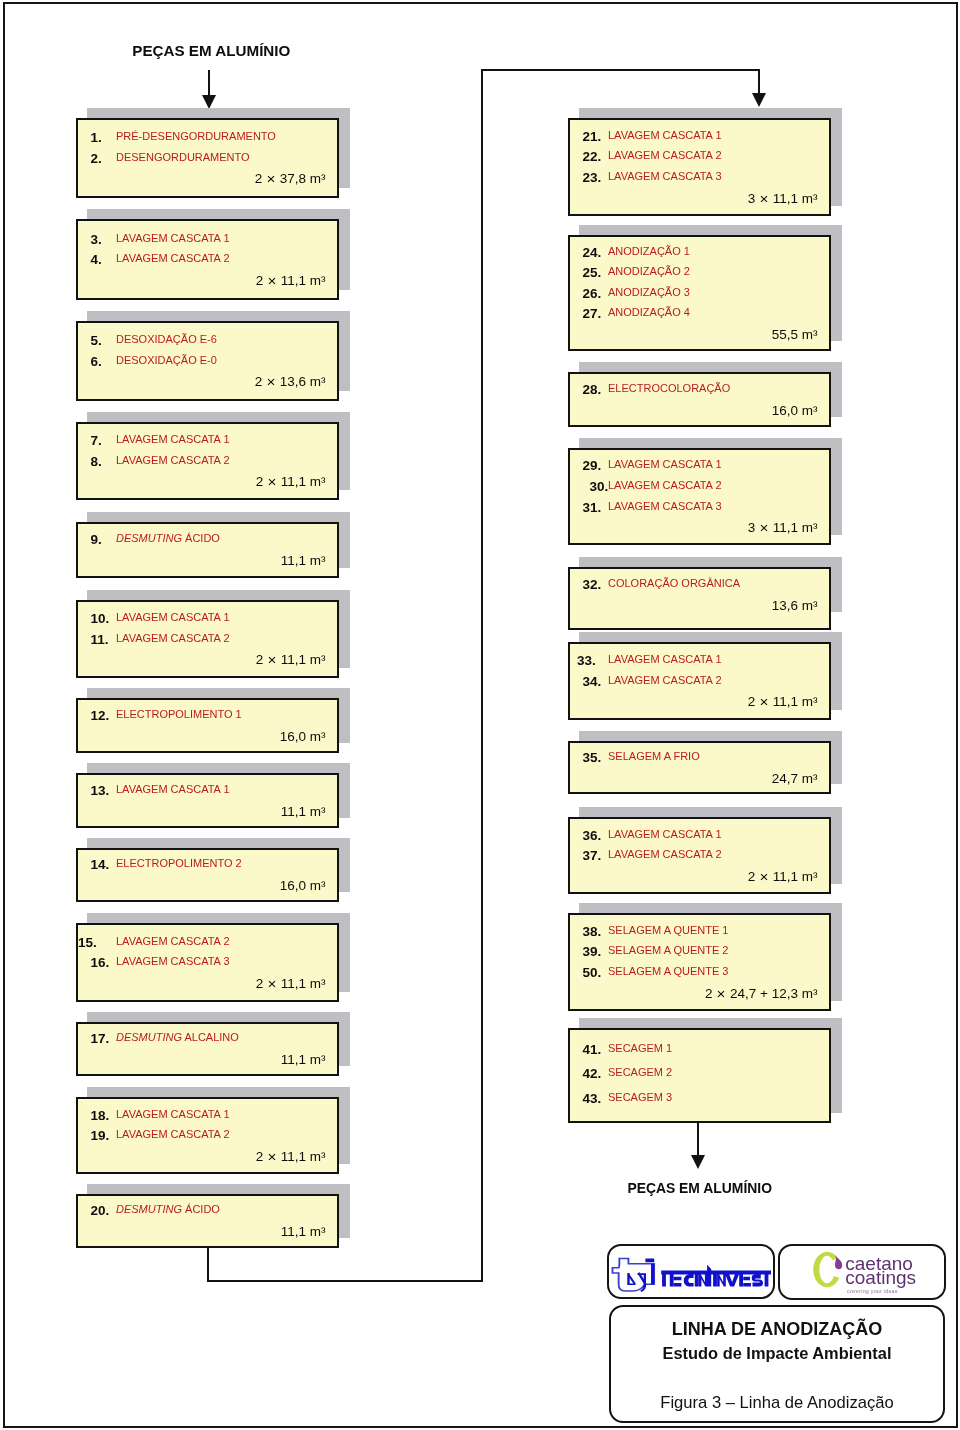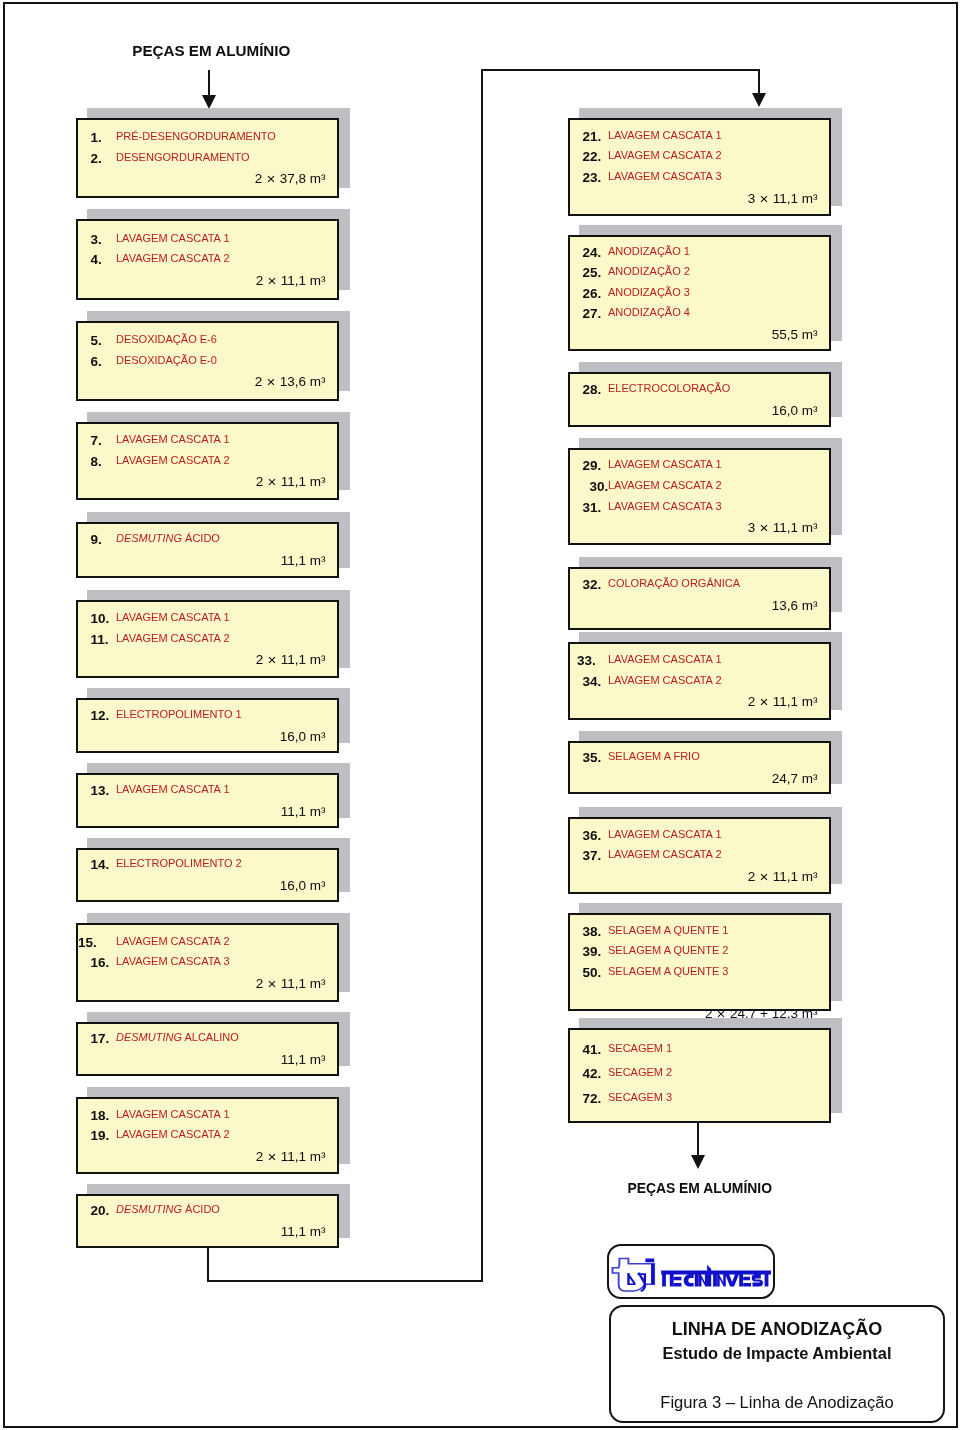--- a/index.html
+++ b/index.html
@@ -221,45 +221,54 @@
         <div class="val" style="right: 11.5px; top: 49.8px;">2 <span class="times">×</span> 11,1 m³</div>
       </div>
       <div class="shadow" style="left: 579px; top: 902.7px; width: 263px; height: 98px;"></div>
       <div class="box" style="left: 568px; top: 913px; width: 263px; height: 98px;">
         <div class="num" style="left: 12.5px; top: 8.8px;">38.</div>
         <div class="lbl" style="left: 38px; top: 8.8px;">SELAGEM A QUENTE 1</div>
         <div class="num" style="left: 12.5px; top: 29.4px;">39.</div>
         <div class="lbl" style="left: 38px; top: 29.4px;">SELAGEM A QUENTE 2</div>
         <div class="num" style="left: 12.5px; top: 50px;">50.</div>
         <div class="lbl" style="left: 38px; top: 50px;">SELAGEM A QUENTE 3</div>
-        <div class="val" style="right: 11.5px; top: 70.6px; margin-top: 20px;">2 <span class="times">×</span> 24,7 + 12,3 m³</div>
+        <div class="val" style="right: 11.5px; top: 70.6px;">2 <span class="times">×</span> 24,7 + 12,3 m³</div>
       </div>
       <div class="shadow" style="left: 579px; top: 1017.7px; width: 263px; height: 95px;"></div>
       <div class="box" style="left: 568px; top: 1028px; width: 263px; height: 95px;">
         <div class="num" style="left: 12.5px; top: 12.05px;">41.</div>
         <div class="lbl" style="left: 38px; top: 12.05px;">SECAGEM 1</div>
         <div class="num" style="left: 12.5px; top: 36.35px;">42.</div>
         <div class="lbl" style="left: 38px; top: 36.35px;">SECAGEM 2</div>
-        <div class="num" style="left: 12.5px; top: 60.65px;">72.</div>
+        <div class="num" style="left: 12.5px; top: 60.65px;">43.</div>
         <div class="lbl" style="left: 38px; top: 60.65px;">SECAGEM 3</div>
       </div>
     </div>
 
   <div class="card" style="left:607px;top:1244px;width:168px;height:55px;">
     <svg viewBox="0 0 168 55" width="168" height="55">
       <g transform="translate(-0.74,7.78) scale(1.0286,0.8024)">
         <path id="tiMark" fill="none" stroke="#3A3FD0" stroke-width="1.8" stroke-linejoin="miter" d="M10.8,6.0 h8.8 v6.5 h25.0 v25.5 h-9.0 q-4.4,8.5 -12.0,8.5 h-6.2 q-7.3,0 -7.3,-8.0 v-14.6 h-6.0 v-6.4 h6.0 q0.8,-2.6 0.7,-5.5 z"></path>
         <path id="tiMarkB" fill="#1111CC" d="M18.5,24.1 h2.3 v12.8 h5.7 v1.9 h-8.0 z M20.8,25.9 l6.0,11.2 -1.9,1.0 -6.0,-11.2 z M28.4,24.2 h8.3 v2.2 h-8.3 z M34.5,24.2 h2.2 v11.4 h-2.2 z M28.4,24.2 l2.0,-1.3 6.3,12.9 q1.2,9.0 -4.5,11.9 l-1.1,-2.1 q4.0,-2.1 3.1,-8.9 z M41.6,12.4 h3.1 v25.7 h-3.1 z M36.1,5.9 h8.6 v4.7 h-8.6 z"></path>
       </g>
       <g transform="translate(52.2,24.6) scale(1.0)">
         <path id="tiWord" fill="#1111CC" d="M0,0h109.8v3.85h-109.8Z M0.9,3.85h3.8v12.05h-3.8Z M8.6,3.85h3.8v12.05h-3.8Z M12.6,6.2h7.6v3.5h-7.6Z M12.6,12.5h7.6v3.5h-7.6Z M32.4,4.0 h-4.6 a5.3,6.0 0 0 0 0,12.0 h4.6 v-3.5 h-3.8 a2.5,2.7 0 0 1 0,-5.0 h3.8 Z M33.6,3.85h3.8v12.05h-3.8Z M37.6,4.0 h2.1 l4.0,7.6 v-7.6 h2.6 v12.0 h-2.1 l-4.0,-7.5 v7.5 h-2.6 Z M45.9,-5.8 l4.1,4.1 v17.7 h-4.1 Z M51.9,3.85h3.8v12.05h-3.8Z M55.9,4.0 h2.1 l4.0,7.6 v-7.6 h2.6 v12.0 h-2.1 l-4.0,-7.5 v7.5 h-2.6 Z M64.1,4.0 h4.0 l2.8,7.5 l2.8,-7.5 h4.0 l-4.8,12.0 h-4.0 Z M78,3.85h3.8v12.05h-3.8Z M82,6.2h6.8v3.5h-6.8Z M82,12.5h7.8v3.5h-7.8Z M99.6,4.0 h-5.5 a3.6,3.4 0 0 0 0,6.8 h3.8 a0.7,0.6 0 0 1 0,1.2 h-6.6 v4.0 h6.6 a3.9,3.6 0 0 0 0,-7.2 h-3.4 a0.6,0.5 0 0 1 0,-1.0 h5.1 Z M103.4,3.85h3.8v12.05h-3.8Z"></path>
       </g>
     </svg>
   </div>
 
+  <div class="card" style="left:778px;top:1244px;width:168px;height:56px;">
+    <svg viewBox="0 0 168 56" width="168" height="56">
+      <path id="caArc" fill="#C4DA45" d="M57.34,11.66 A13.85,17.7 0 1 0 59.28,31.81 L53.85,29.96 A7.7,13.75 0 1 1 52.77,14.3 Z"></path>
+      <path id="caDrop" fill="#8B3A98" d="M54.9,9.2 C57.1,12.4 55.2,14.6 55.0,18.6 a3.6,4.5 0 0 0 7.2,0.3 c0.2,-3.7 -3.9,-6.0 -7.3,-9.7 Z"></path>
+      <text id="caL1" x="65.3" y="24.0" font-family="'Liberation Sans',sans-serif" font-size="19.0" fill="#5E3270">caetano</text>
+      <text id="caL2" x="65.3" y="38.0" font-family="'Liberation Sans',sans-serif" font-size="19.0" fill="#5E3270">coatings</text>
+      <text id="caTag" x="67.0" y="46.5" font-family="'Liberation Sans',sans-serif" font-size="5.3" letter-spacing="0.25" fill="#8E6CA2">covering your ideas</text>
+    </svg>
+  </div>
 
   <div class="card" style="left:609px;top:1305px;width:336px;height:118px;">
     <div class="legend l1" style="left:0;top:12px;width:100%;">LINHA DE ANODIZAÇÃO</div>
     <div class="legend l2" style="left:0;top:37px;width:100%;">Estudo de Impacte Ambiental</div>
     <div class="legend l4" style="left:0;top:85.5px;width:100%;">Figura 3 – Linha de Anodização</div>
   </div>
 
 </div>
 
 </body></html>

